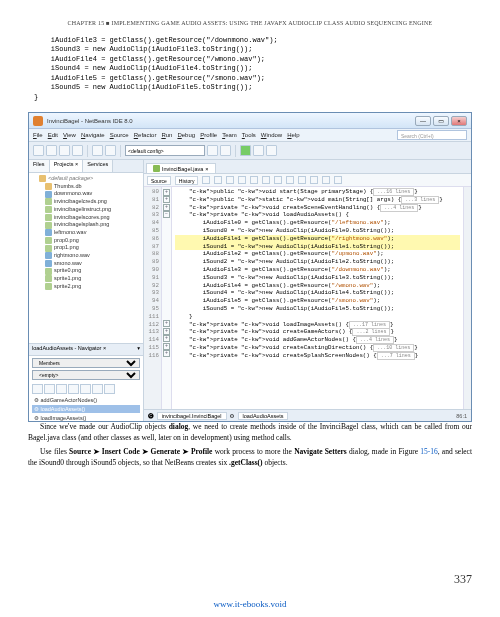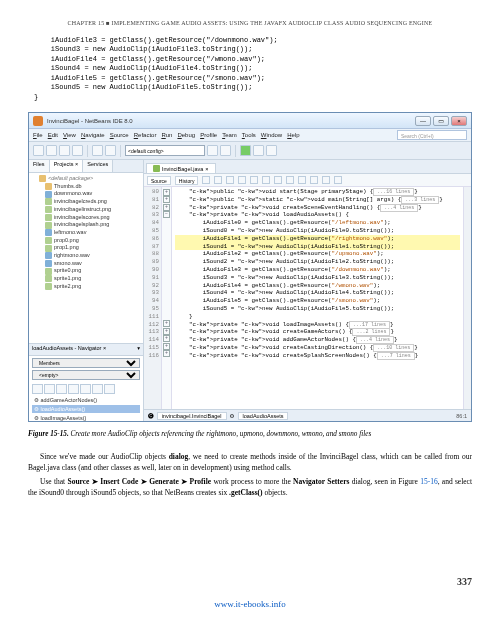--- a/index.html
+++ b/index.html
@@ -300,23 +300,22 @@
     font-size: 7.5px;
     line-height: 1.4;
     text-align: justify;
     margin-bottom: 4px;
   }
   .body-text .indent { display: inline-block; width: 12px; }
   .page-num {
     position: absolute;
     bottom: 30px;
     right: 28px;
-    font-size: 10px;
+    font-size: 12px;
     color: #333;
-    font-weight: bold;
   }
   .footer-link {
     position: absolute;
     bottom: 8px;
     left: 0; right: 0;
     text-align: center;
     font-size: 9px;
     color: #0b5cc4;
   }
 </style>
@@ -604,26 +603,23 @@
           <span>🅒</span>
           <div class="sb-tab">invincibagel.InvinciBagel</div>
           <span>⚙</span>
           <div class="sb-tab">loadAudioAssets</div>
           <div class="sb-right">86:1</div>
         </div>
       </div>
     </div>
   </div>
 
-  <p class="caption">
-    <span class="fignum">Figure 15-15.</span><span> Create more AudioClip objects referencing the rightmono, upmono, downmono, wmono, and smono files</span>
-  </p>
 
   <p class="body-text">
     <span class="indent"></span><span>Since we've made our AudioClip objects </span><b>dialog</b><span>, we need to create methods inside of the InvinciBagel class, which can be called from our Bagel.java class (and other classes as well, later on in development) using method calls.</span>
   </p>
   <p class="body-text">
-    <span class="indent"></span><span>Use that </span><b>Source ➤ Insert Code ➤ Generate ➤ Profile</b><span> work process to more the </span><b>Navigator Setters</b><span> dialog, seen in Figure </span><span style="color:#0b5cc4">15-16</span><span>, and select the iSound0 through iSound5 objects, so that NetBeans creates six </span><b>.getClass()</b><span> objects.</span>
+    <span class="indent"></span><span>Use files </span><b>Source ➤ Insert Code ➤ Generate ➤ Profile</b><span> work process to more the </span><b>Navigate Setters</b><span> dialog, made in Figure </span><span style="color:#0b5cc4">15-16</span><span>, and select the iSound0 through iSound5 objects, so that NetBeans creates six </span><b>.getClass()</b><span> objects.</span>
   </p>
 </div>
 
 <div class="page-num">337</div>
-<div class="footer-link">www.it-ebooks.info</div>
+<div class="footer-link">www.it-ebooks.void</div>
 
 </body></html>

